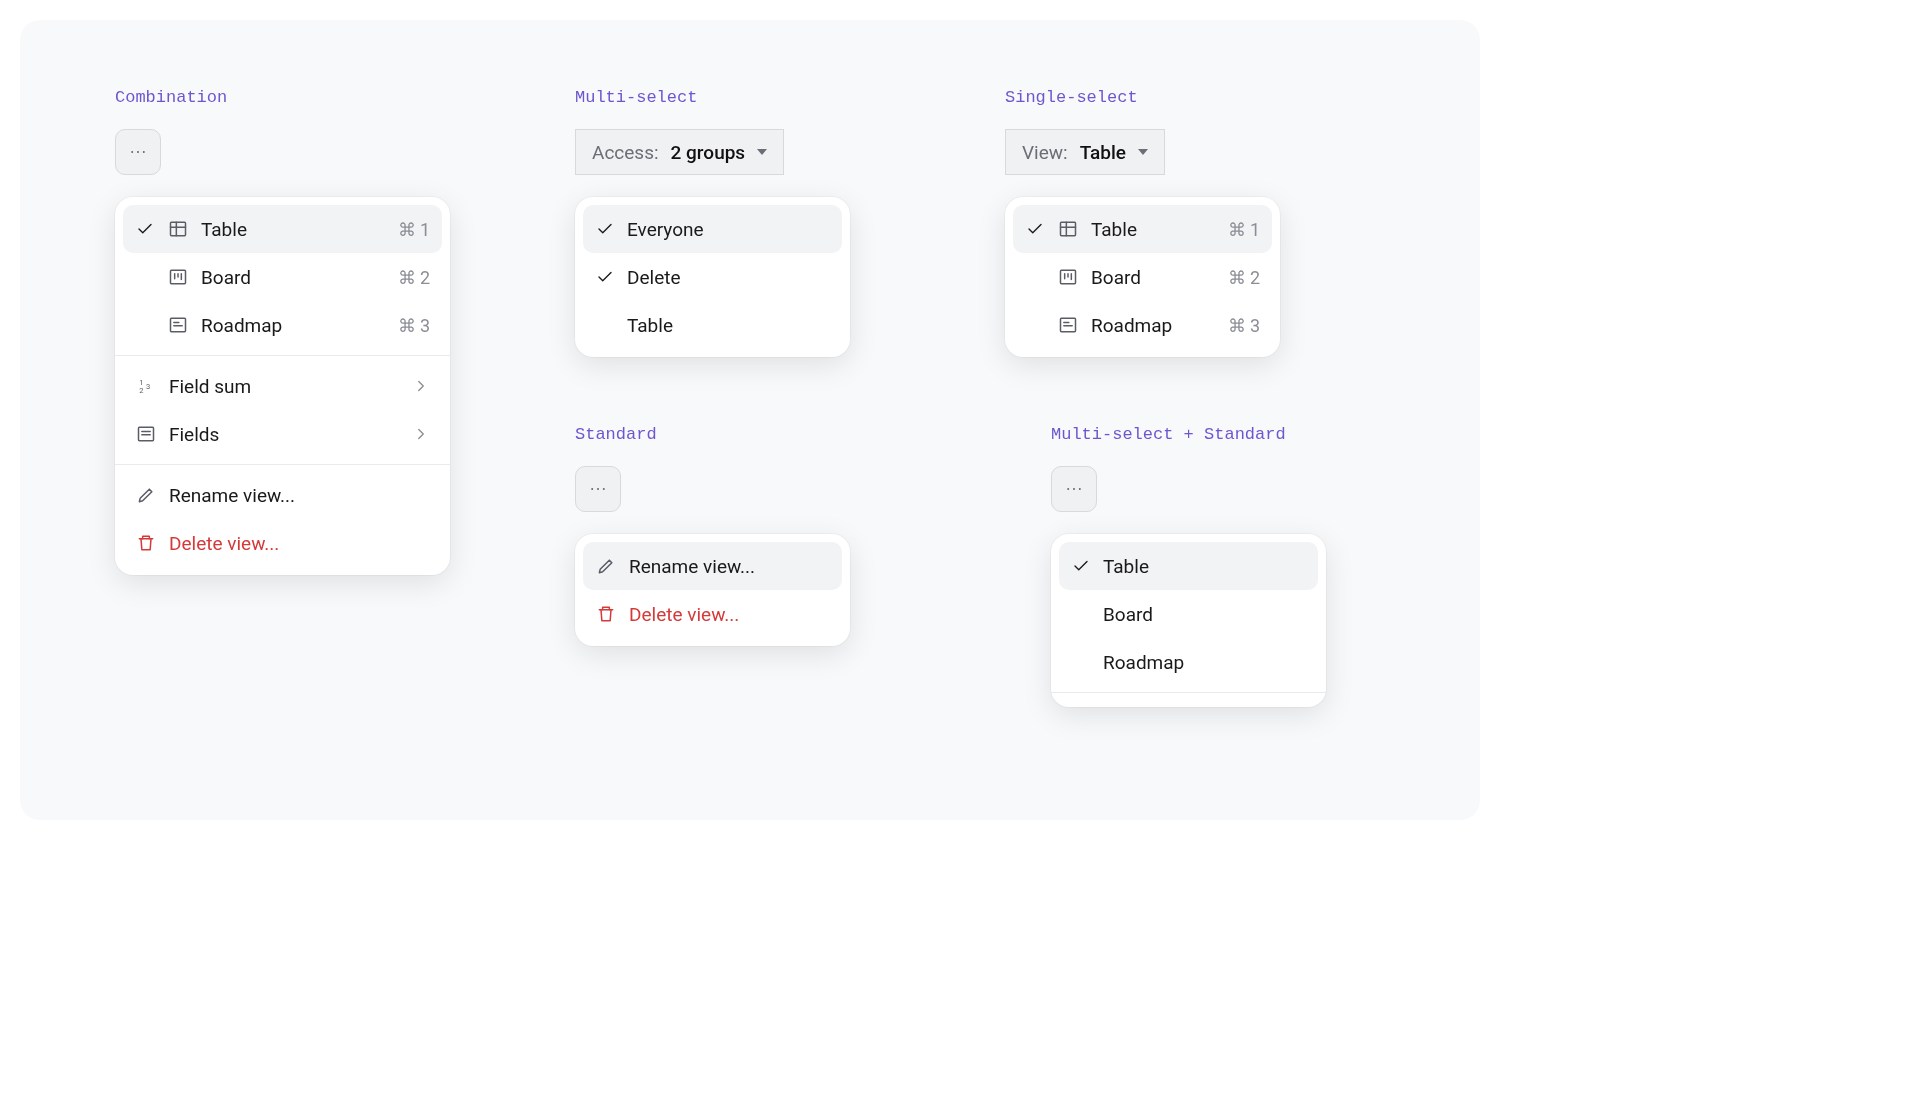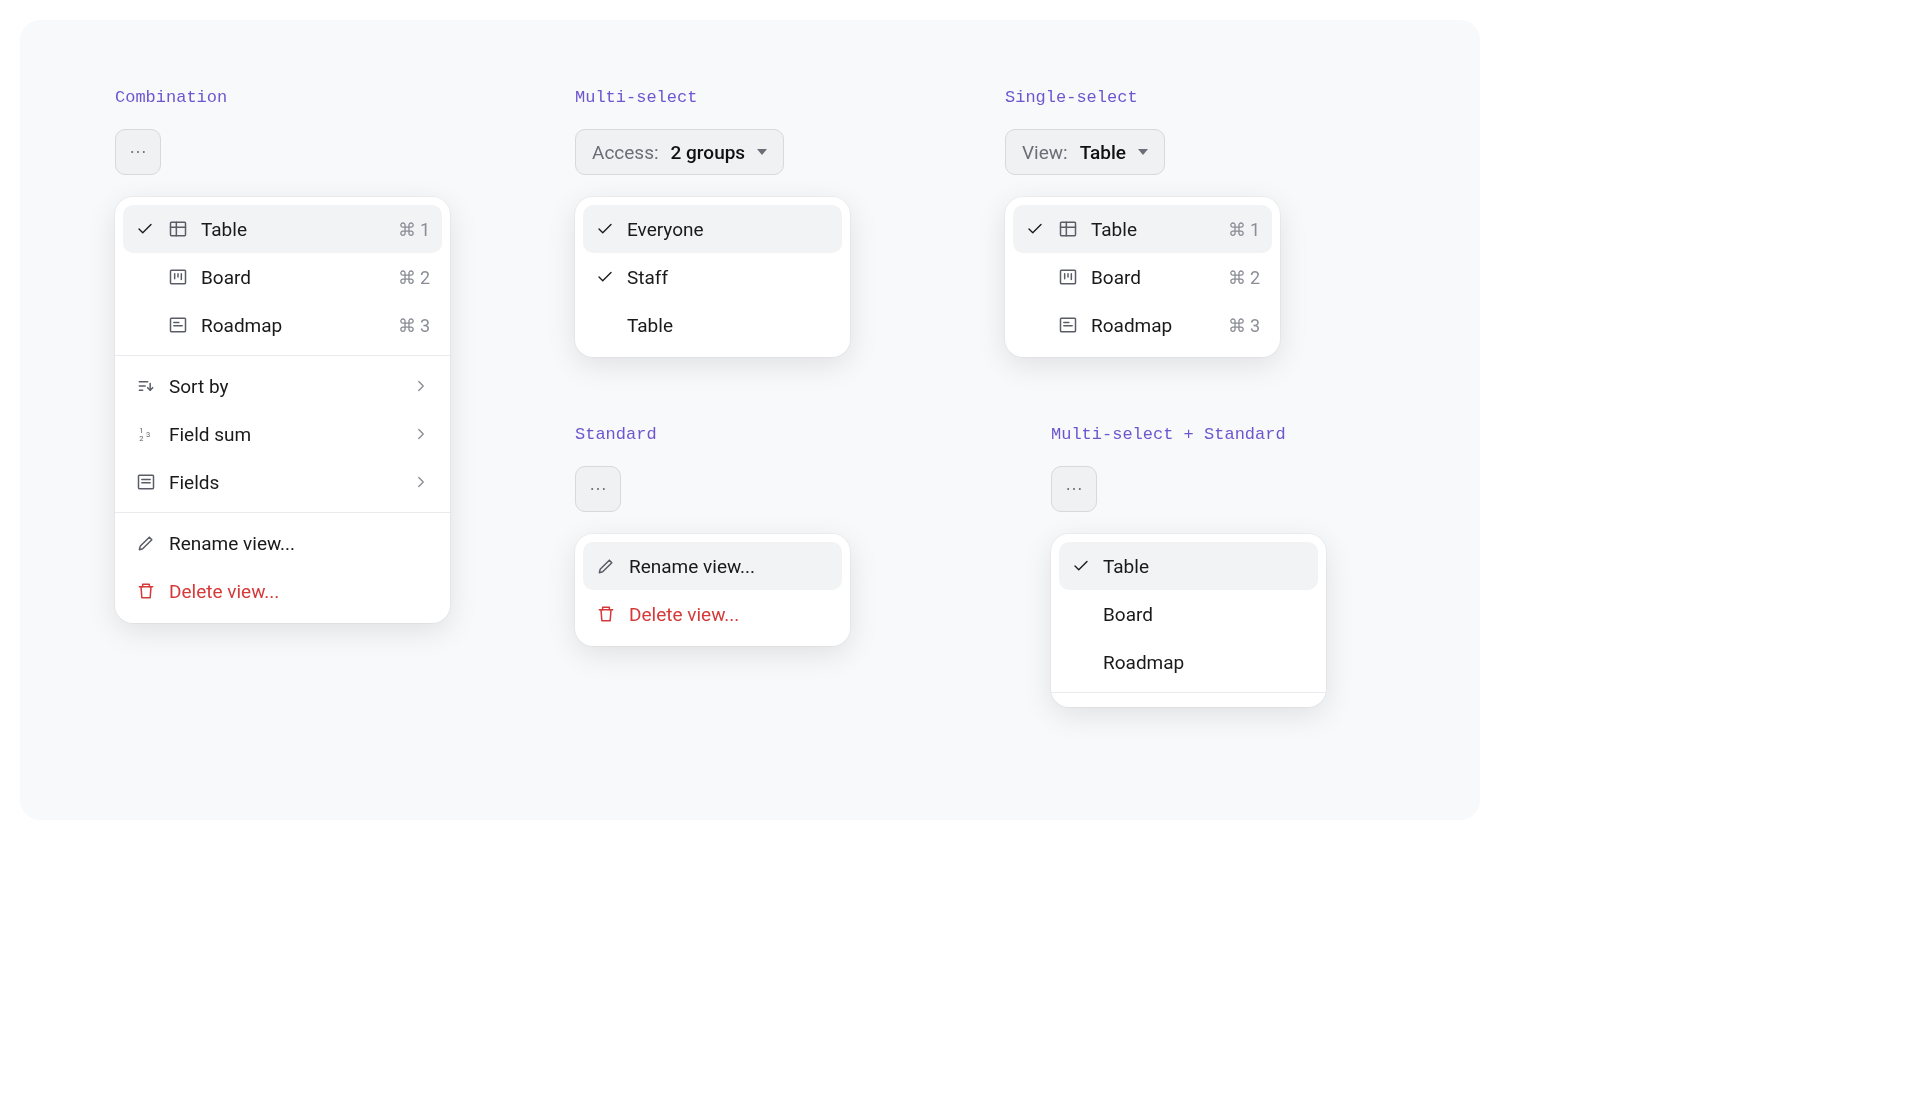--- a/index.html
+++ b/index.html
@@ -34,21 +34,21 @@
   height: 46px;
   display: flex;
   align-items: center;
   justify-content: center;
   cursor: pointer;
   color: #666;
 }
 .pill-btn {
   background: #f0f1f3;
   border: 1px solid #d8d9dd;
-  border-radius: 10px;
+  border-radius: 0;
   height: 46px;
   padding: 0 16px;
   display: inline-flex;
   align-items: center;
   cursor: pointer;
   font-size: 19px;
   gap: 12px;
 }
 .pill-prefix { color: #6b6e76; }
 .pill-value { color: #111; font-weight: 500; }
@@ -171,37 +171,20 @@
         <span class="label-slot">Roadmap</span>
         <span class="shortcut-slot">
             <span>⌘</span>
             <span>3</span>
           </span>
       </div>
       <div class="divider"></div>
       <div class="menu-item">
         <span class="icon-slot-main">
             <svg width="20" height="20" viewBox="0 0 24 24">
-              <line x1="4" y1="7" x2="14" y2="7"></line>
-              <line x1="4" y1="12" x2="11" y2="12"></line>
-              <line x1="4" y1="17" x2="8" y2="17"></line>
-              <polyline points="17 9 17 17"></polyline>
-              <polyline points="14 14 17 17 20 14"></polyline>
-            </svg>
-          </span>
-        <span class="label-slot">Sort by</span>
-        <span class="chevron-slot">
-            <svg width="18" height="18" viewBox="0 0 24 24">
-              <polyline points="9 6 15 12 9 18"></polyline>
-            </svg>
-          </span>
-      </div>
-      <div class="menu-item">
-        <span class="icon-slot-main">
-            <svg width="20" height="20" viewBox="0 0 24 24">
               <text x="4" y="11" font-size="9" stroke="none" fill="currentColor">1</text>
               <text x="4" y="20" font-size="9" stroke="none" fill="currentColor">2</text>
               <text x="12" y="16" font-size="9" stroke="none" fill="currentColor">3</text>
             </svg>
           </span>
         <span class="label-slot">Field sum</span>
         <span class="chevron-slot">
             <svg width="18" height="18" viewBox="0 0 24 24">
               <polyline points="9 6 15 12 9 18"></polyline>
             </svg>
@@ -259,21 +242,21 @@
             </svg>
           </span>
         <span class="label-slot">Everyone</span>
       </div>
       <div class="menu-item">
         <span class="check-slot">
             <svg width="18" height="18" viewBox="0 0 24 24">
               <polyline points="4 12 9 17 20 6"></polyline>
             </svg>
           </span>
-        <span class="label-slot">Staff</span>
+        <span class="label-slot">Delete</span>
       </div>
       <div class="menu-item">
         <span class="check-slot"></span>
         <span class="label-slot">Table</span>
       </div>
     </div>
   </div>
 
   <div class="section" style="left:985px; top:68px;">
     <div class="section-label">Single-select</div>

